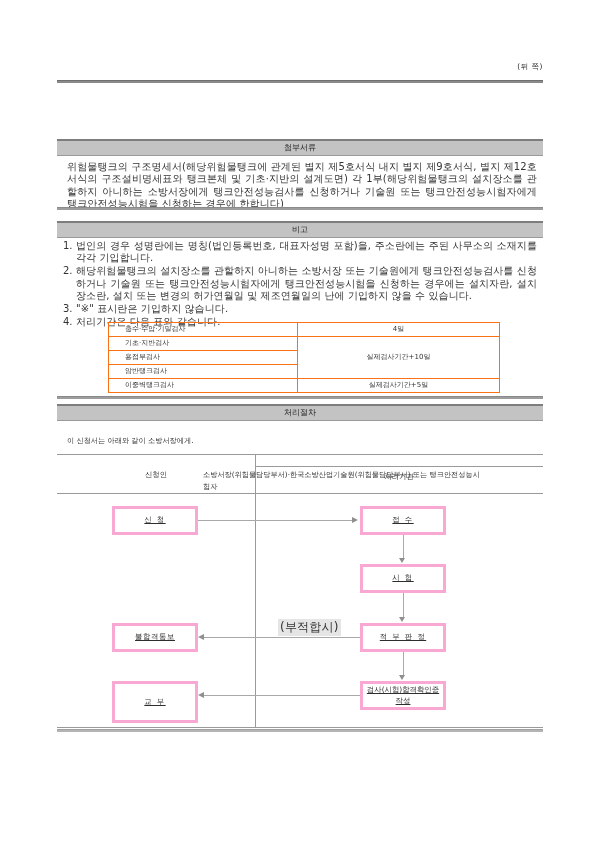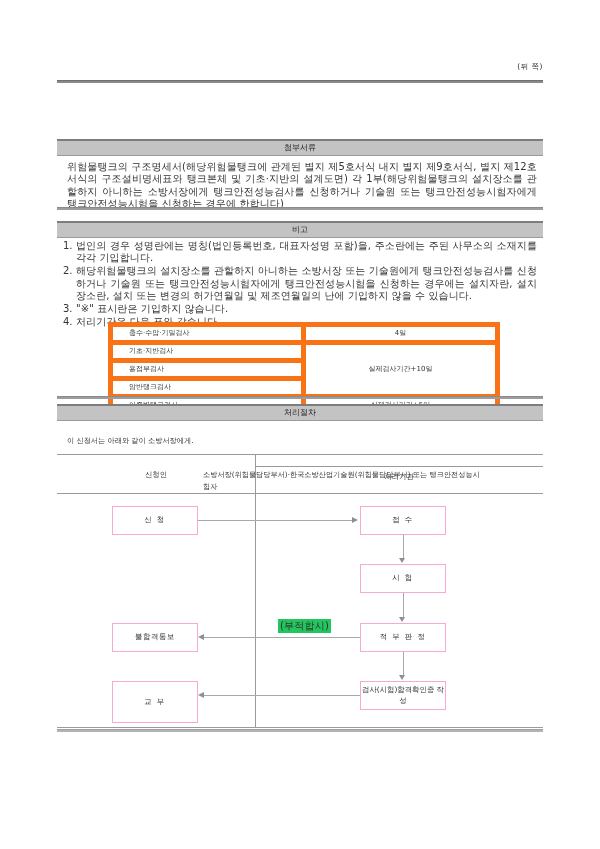--- a/index.html
+++ b/index.html
@@ -101,21 +101,21 @@
   .period-table {
     position: absolute;
     left: 108px;
     top: 322px;
     width: 392px;
     border-collapse: collapse;
     font-size: 7px;
     color: #333333;
   }
   .period-table td {
-    border: 5px solid #f97316;
+    border: 1px solid #f97316;
     height: 13px;
     padding: 0 16px;
     line-height: 13px;
   }
   .period-table td.type {
     width: 156px;
     text-align: left;
   }
   .period-table td.days {
     text-align: center;
@@ -163,30 +163,31 @@
   }
   .vline {
     position: absolute;
     background: #9a9a9a;
     width: 1px;
   }
   
   .flow-box {
     position: absolute;
     box-sizing: border-box;
-    border: 1px solid #f9a8d4;
+    border: 3px solid #f9a8d4;
     background: #ffffff;
     font-size: 7.4px;
     color: #2e2e2e;
     display: flex;
     align-items: center;
     justify-content: center;
     text-align: center;
     letter-spacing: 1.4px;
     line-height: 10.5px;
+    text-decoration: underline;
   }
   .flow-box.tight { letter-spacing: 0; }
   .conn {
     position: absolute;
     background: #a9a9a9;
   }
   .conn.h { height: 1px; }
   .conn.v { width: 1px; }
   .arrow-right {
     position: absolute;
@@ -204,24 +205,24 @@
   }
   .arrow-down {
     position: absolute;
     width: 0; height: 0;
     border-top: 5px solid #8f8f8f;
     border-left: 3.5px solid transparent;
     border-right: 3.5px solid transparent;
   }
   .flow-label {
     position: absolute;
-    font-size: 10px;
+    font-size: 12px;
     color: #333333;
     letter-spacing: 0.2px;
-    background: #22c55e;
+    background: #e5e5e5;
     padding: 0 2px;
   }
   .bottom-rule {
     position: absolute;
     left: 57px;
     width: 486px;
     height: 2px;
     background: #b4b4b4;
     border-top: 1px solid #a0a0a0;
   }

